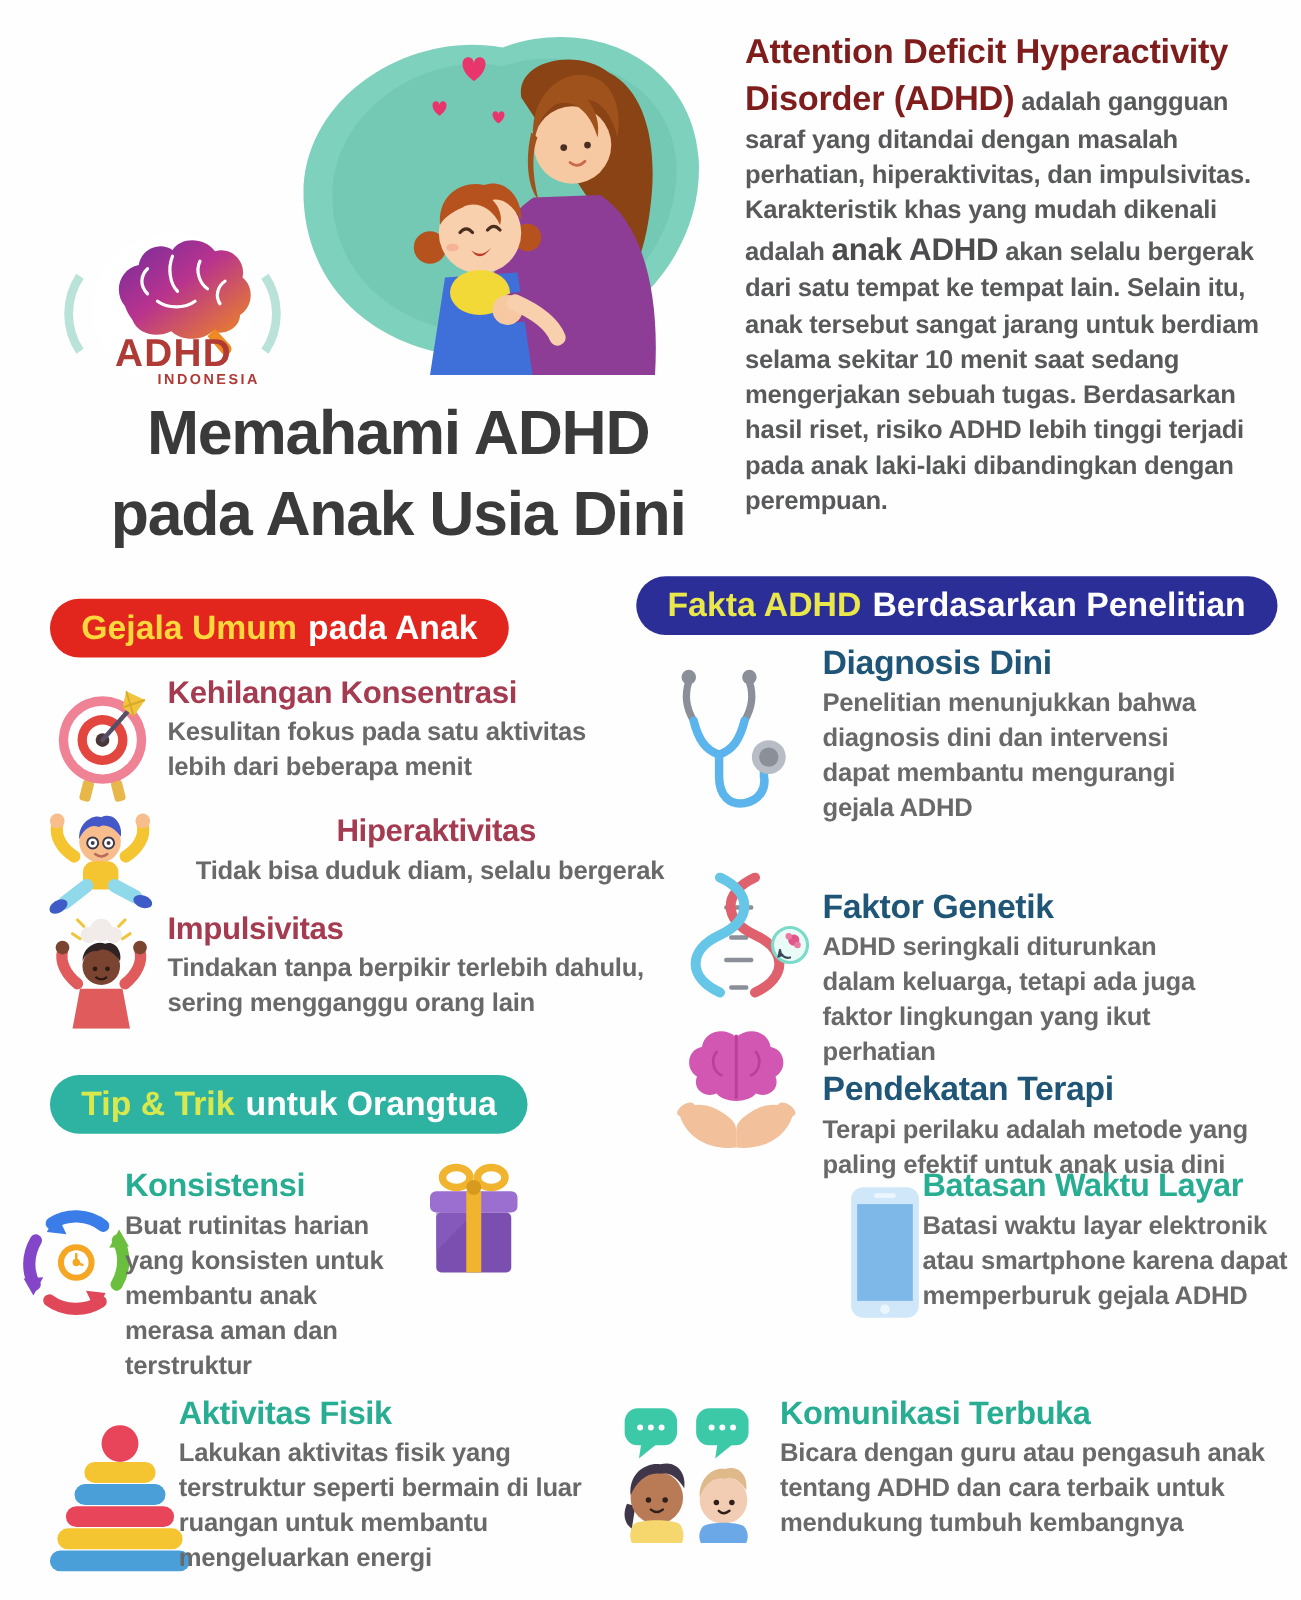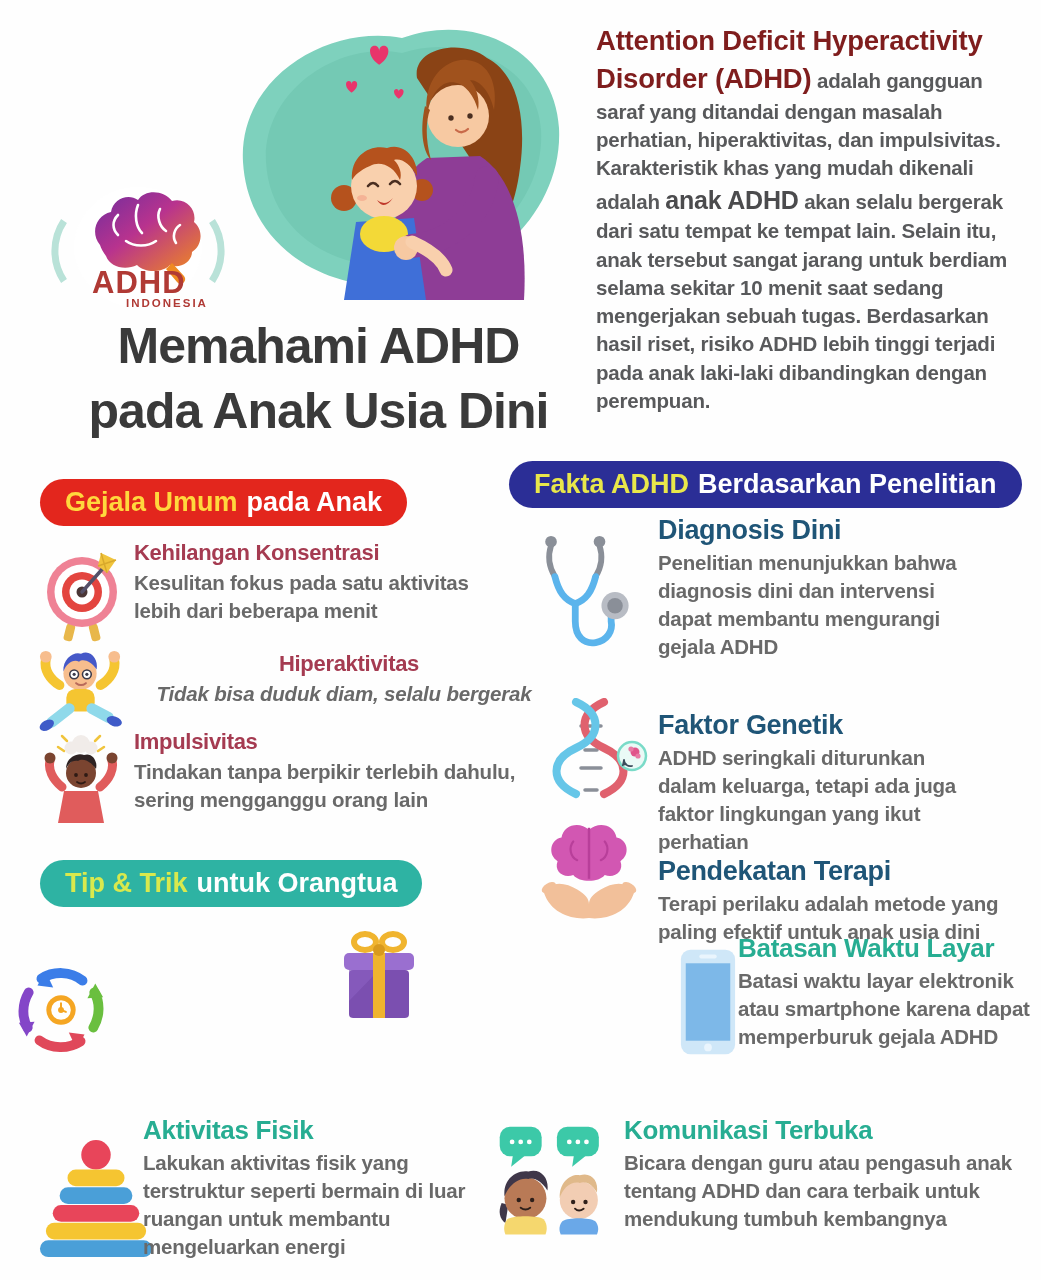--- a/index.html
+++ b/index.html
@@ -51,21 +51,21 @@
   .badge .rest{margin-left:0.33em;}
   .badge-red{left:40px;top:479px;background:var(--red-badge);}
   .badge-red .hl{color:var(--red-badge-highlight);}
   .badge-navy{left:509px;top:461px;background:var(--navy-badge);}
   .badge-navy .hl{color:var(--navy-badge-highlight);}
   .badge-teal{left:40px;top:860px;background:var(--teal-badge);}
   .badge-teal .hl{color:var(--teal-badge-highlight);}
   
   .item-title{font-weight:bold;letter-spacing:-0.3px;}
   .item-desc{color:var(--body-text);font-weight:bold;font-size:20.5px;line-height:1.37;letter-spacing:-0.2px;margin-top:3px;}
-  .symptom .item-title{font-size:22px;color:var(--symptom-title);}
+  .symptom .item-title{font-size:25px;color:var(--symptom-title);}
   .fact .item-title{font-size:27px;color:var(--fact-title);}
   .tip .item-title{font-size:26px;color:var(--tip-title);}
   svg{display:block;}
   .logo-brand{font-size:31px;font-weight:bold;fill:#b03a35;font-family:"Liberation Sans",sans-serif;letter-spacing:1px;}
   .logo-sub{font-size:11.5px;font-weight:bold;fill:#b03a35;font-family:"Liberation Sans",sans-serif;letter-spacing:2px;}
 </style>
 </head>
 <body>
 
 <div class="page">
@@ -168,21 +168,21 @@
       <path d="M41,38 Q46,42 51,38" stroke="#b8695a" stroke-width="2" fill="none" stroke-linecap="round"></path>
       <rect x="31" y="44" width="29" height="23" rx="9" fill="#f5c531"></rect>
       <path d="M34,64 L16,78" stroke="#8fd9ea" stroke-width="11" stroke-linecap="round"></path>
       <path d="M57,64 L74,73" stroke="#8fd9ea" stroke-width="11" stroke-linecap="round"></path>
       <ellipse cx="11" cy="81" rx="8" ry="5" fill="#3f5bc8" transform="rotate(-30 11 81)"></ellipse>
       <ellipse cx="80" cy="77" rx="8" ry="5" fill="#3f5bc8" transform="rotate(18 80 77)"></ellipse>
     </svg>
   </div>
   <div class="abs symptom" style="left:134px;top:651px;width:430px;text-align:center;">
     <div class="item-title">Hiperaktivitas</div>
-    <div class="item-desc" style="width:420px;font-style:italic;">Tidak bisa duduk diam, selalu bergerak</div>
+    <div class="item-desc" style="width:420px;">Tidak bisa duduk diam, selalu bergerak</div>
   </div>
 
   <div class="abs" style="left:40px;top:731px;">
     <svg width="82" height="92" viewBox="0 0 82 92">
       <circle cx="41" cy="13" r="9" fill="#f1ece9"></circle>
       <circle cx="31" cy="17" r="6.5" fill="#f1ece9"></circle>
       <circle cx="51" cy="17" r="6.5" fill="#f1ece9"></circle>
       <path d="M18,16 L24,20 M64,16 L58,20 M22,5 L27,10 M60,5 L55,10" stroke="#f0c43c" stroke-width="2.5" stroke-linecap="round"></path>
       <path d="M22,56 C12,48 8,38 10,30" stroke="#e05c5c" stroke-width="9" fill="none" stroke-linecap="round"></path>
       <circle cx="10" cy="27" r="5.5" fill="#7a4430"></circle>
@@ -267,20 +267,24 @@
       <path d="M5,61 L21,60 L13,75 Z" fill="#8446c8"></path>
       <path d="M26,79 C38,88 56,88 68,80" stroke="#e0485a" stroke-width="10" fill="none" stroke-linecap="round"></path>
       <path d="M64,88 L72,73 L56,71 Z" fill="#e0485a"></path>
       <path d="M81,66 C88,54 88,40 82,30" stroke="#6abf3f" stroke-width="10" fill="none" stroke-linecap="round"></path>
       <path d="M91,35 L75,36 L83,21 Z" fill="#6abf3f"></path>
       <circle cx="48" cy="48" r="15" fill="#f5a623"></circle>
       <circle cx="48" cy="48" r="10" fill="#ffffff"></circle>
       <circle cx="48" cy="48" r="3" fill="#f5a623"></circle>
       <path d="M48,47 L48,41 M48,48 L53,50" stroke="#f5a623" stroke-width="2" stroke-linecap="round"></path>
     </svg>
+  </div>
+  <div class="abs tip" style="left:100px;top:933px;width:235px;">
+    <div class="item-title">Konsistensi</div>
+    <div class="item-desc" style="width:218px;">Buat rutinitas harian yang konsisten untuk membantu anak merasa aman dan terstruktur</div>
   </div>
 
   <div class="abs" style="left:336px;top:928px;">
     <svg width="88" height="98" viewBox="0 0 88 96">
       <ellipse cx="29" cy="13" rx="11" ry="8" fill="none" stroke="#f0b42e" stroke-width="6"></ellipse>
       <ellipse cx="57" cy="13" rx="11" ry="8" fill="none" stroke="#f0b42e" stroke-width="6"></ellipse>
       <rect x="8" y="24" width="70" height="17" rx="5" fill="#9a6fd0"></rect>
       <rect x="13" y="41" width="60" height="48" rx="4" fill="#7b4fb0"></rect>
       <path d="M13,41 L43,41 L13,72 Z" fill="#8a5fc2" opacity="0.65"></path>
       <rect x="37" y="24" width="12" height="65" fill="#f0b42e"></rect>

